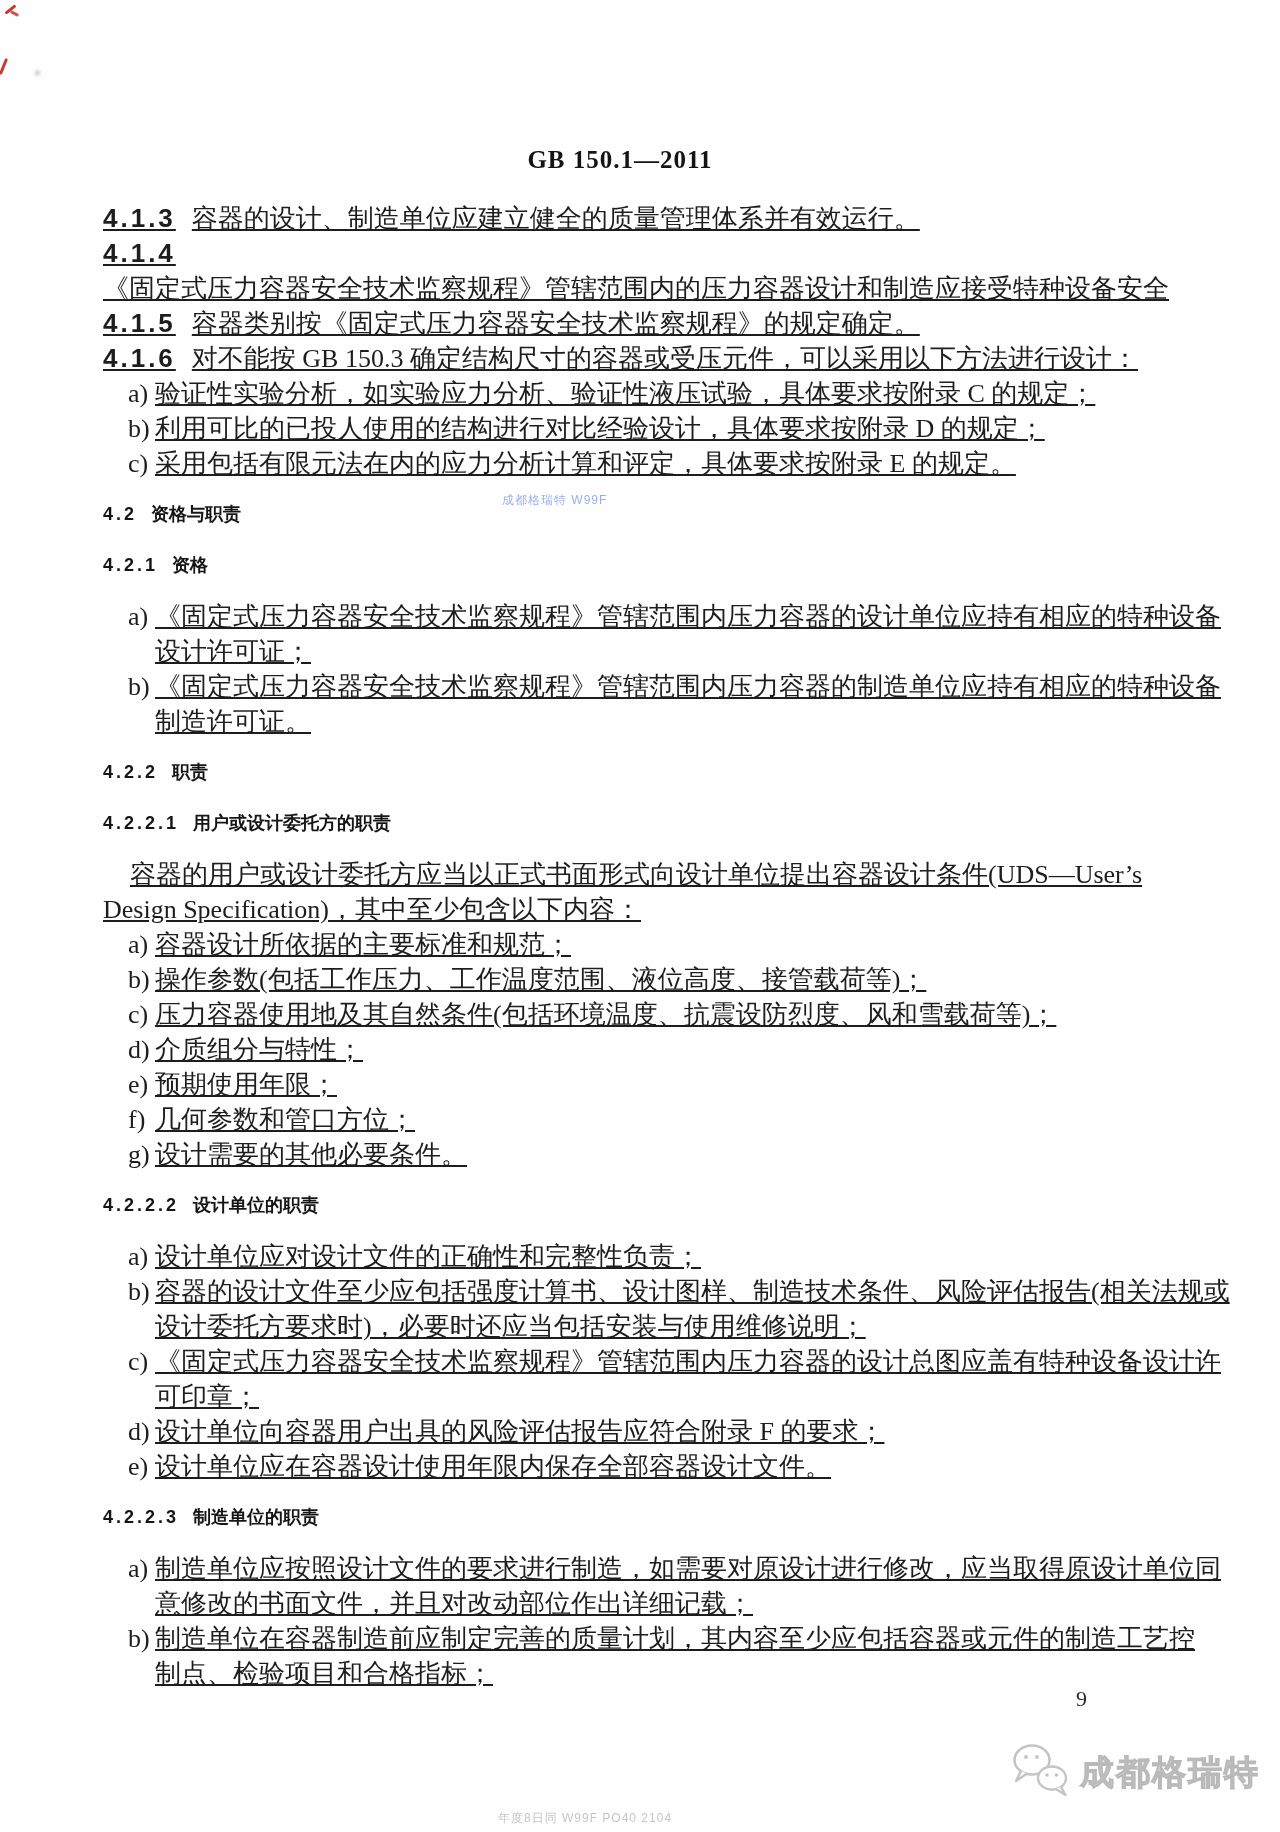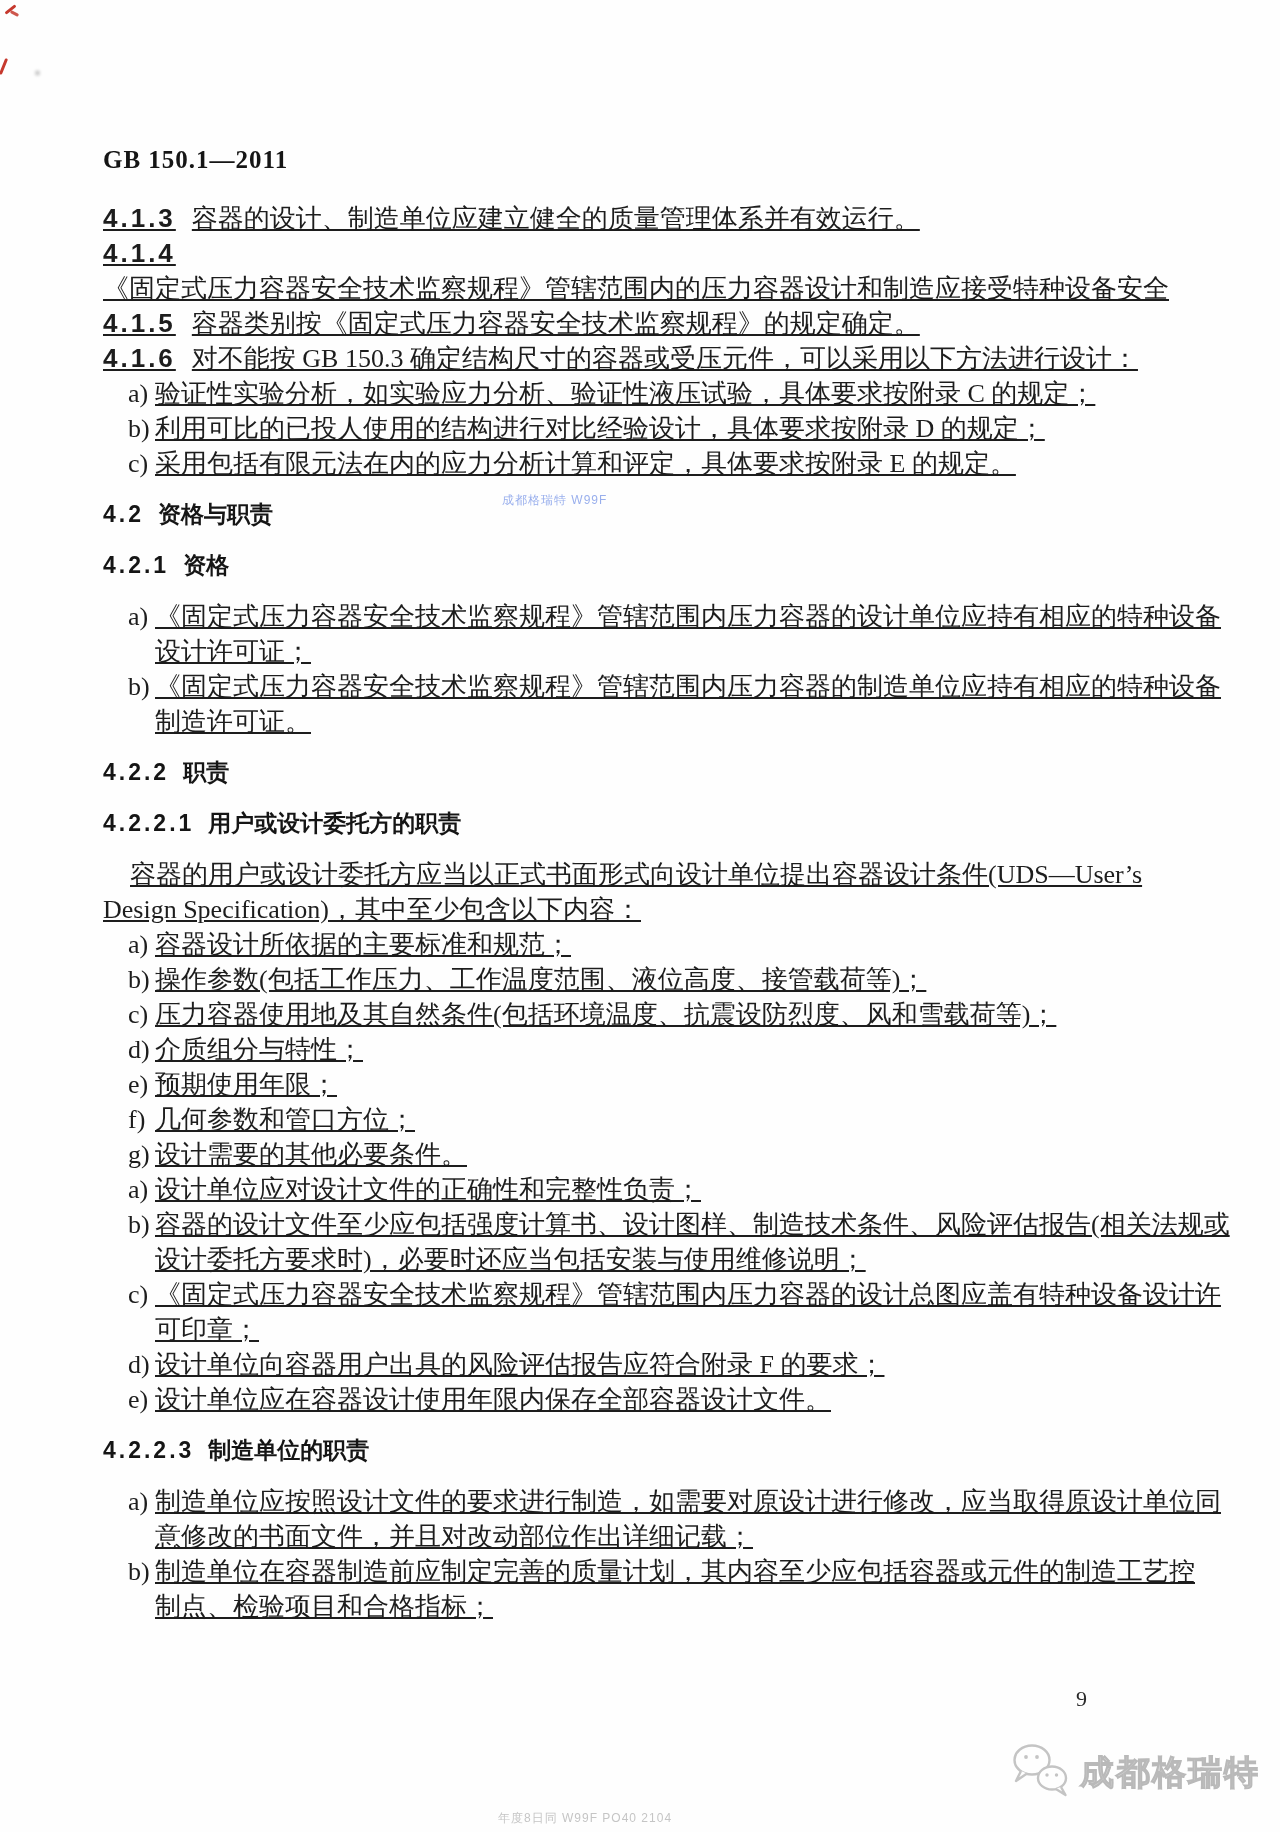--- a/index.html
+++ b/index.html
@@ -11,21 +11,21 @@
     overflow:hidden;
     color:#1d1d1d;
   }
   .content{
     position:absolute;
     left:103px;top:0;
     width:1066px;
     padding-top:145px;
   }
   .header{
-    text-align:left;
+    text-align:center;
     padding-right:32px;
     font-family:"Liberation Serif","DejaVu Serif",serif;
     font-weight:700;
     font-size:25px;
     line-height:30px;
     letter-spacing:1px;
     color:#151515;
   }
   .clause,.item,.para{
     font-family:"Liberation Serif","DejaVu Serif",serif;
@@ -37,21 +37,21 @@
   .clause:first-of-type{margin-top:26px;}
   .num{
     font-family:"Liberation Sans","DejaVu Sans",sans-serif;
     font-weight:700;
     letter-spacing:3px;
     margin-right:16px;
   }
   .sec{
     font-family:"Liberation Sans","DejaVu Sans",sans-serif;
     font-weight:700;
-    font-size:23px;
+    font-size:18px;
     line-height:35px;
     margin:16px 0;
     color:#151515;
   }
   .sec .num{margin-right:14px;}
   .item{position:relative;padding-left:52px;}
   .item .letter{
     position:absolute;left:25px;top:0;
     font-family:"Liberation Serif","DejaVu Serif",serif;
   }
@@ -200,20 +200,23 @@
     </div>
     <div class="item">
       <span class="letter">f)</span>
       <span class="l1">几何参数和管口方位；</span>
     </div>
     <div class="item">
       <span class="letter">g)</span>
       <span class="l1">设计需要的其他必要条件。</span>
     </div>
 
+    <h2 class="sec">
+      <span class="num">4.2.2.2</span><span>设计单位的职责</span>
+    </h2>
 
     <div class="item">
       <span class="letter">a)</span>
       <span class="l1">设计单位应对设计文件的正确性和完整性负责；</span>
     </div>
     <div class="item">
       <span class="letter">b)</span>
       <span class="l1">容器的设计文件至少应包括强度计算书、设计图样、制造技术条件、风险评估报告(相关法规或</span>
       <span class="l2">设计委托方要求时)，必要时还应当包括安装与使用维修说明；</span>
     </div>

